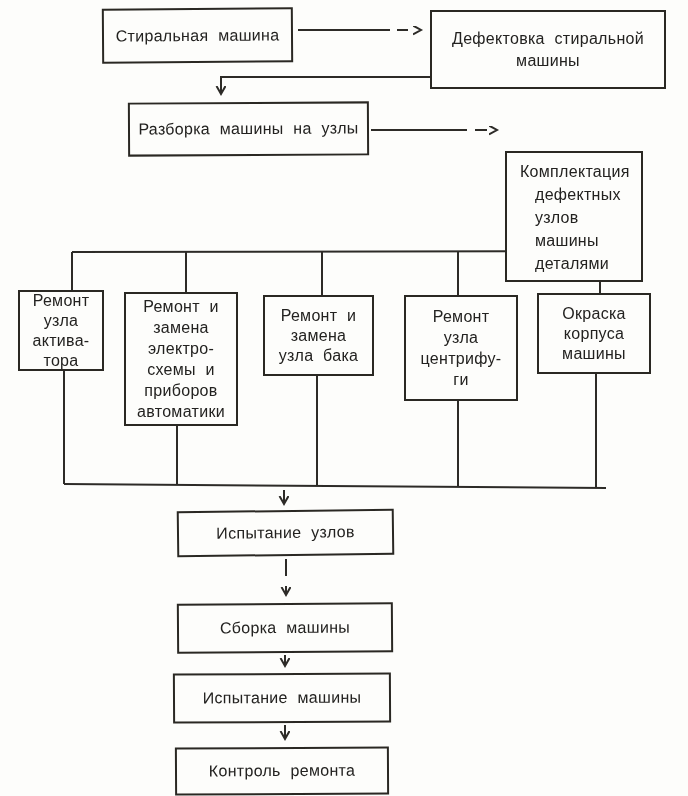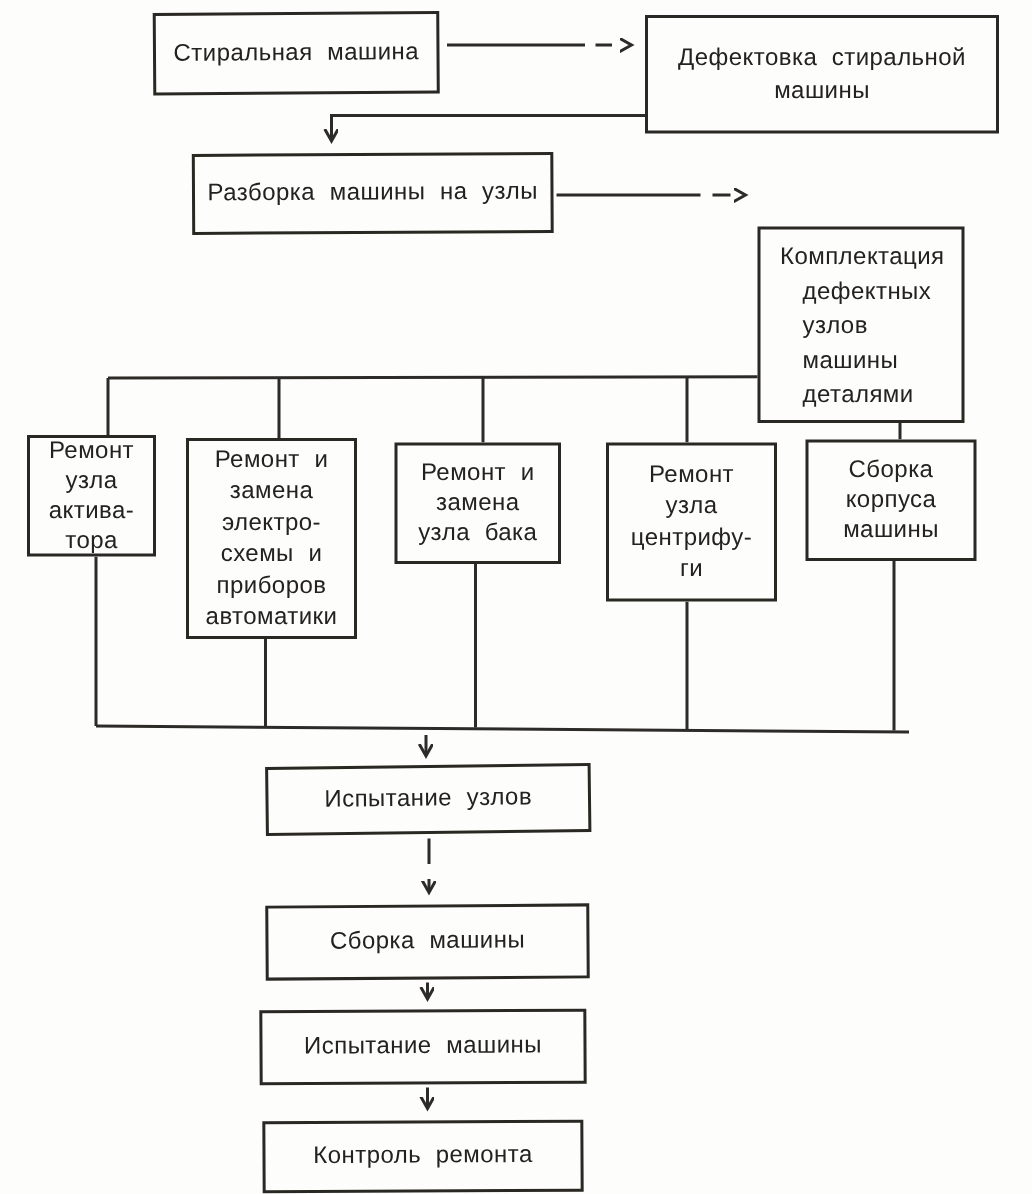--- a/index.html
+++ b/index.html
@@ -101,21 +101,21 @@
 схемы и
 приборов
 автоматики</div>
   <div class="box b-r3">Ремонт и
 замена
 узла бака</div>
   <div class="box b-r4">Ремонт
 узла
 центрифу-
 ги</div>
-  <div class="box b-r5">Сборка
+  <div class="box b-r5">Окраска
 корпуса
 машины</div>
 
   <div class="box b-f1">Испытание узлов</div>
   <div class="box b-f2">Сборка машины</div>
   <div class="box b-f3">Испытание машины</div>
   <div class="box b-f4">Контроль ремонта</div>
 
 </div>
 

